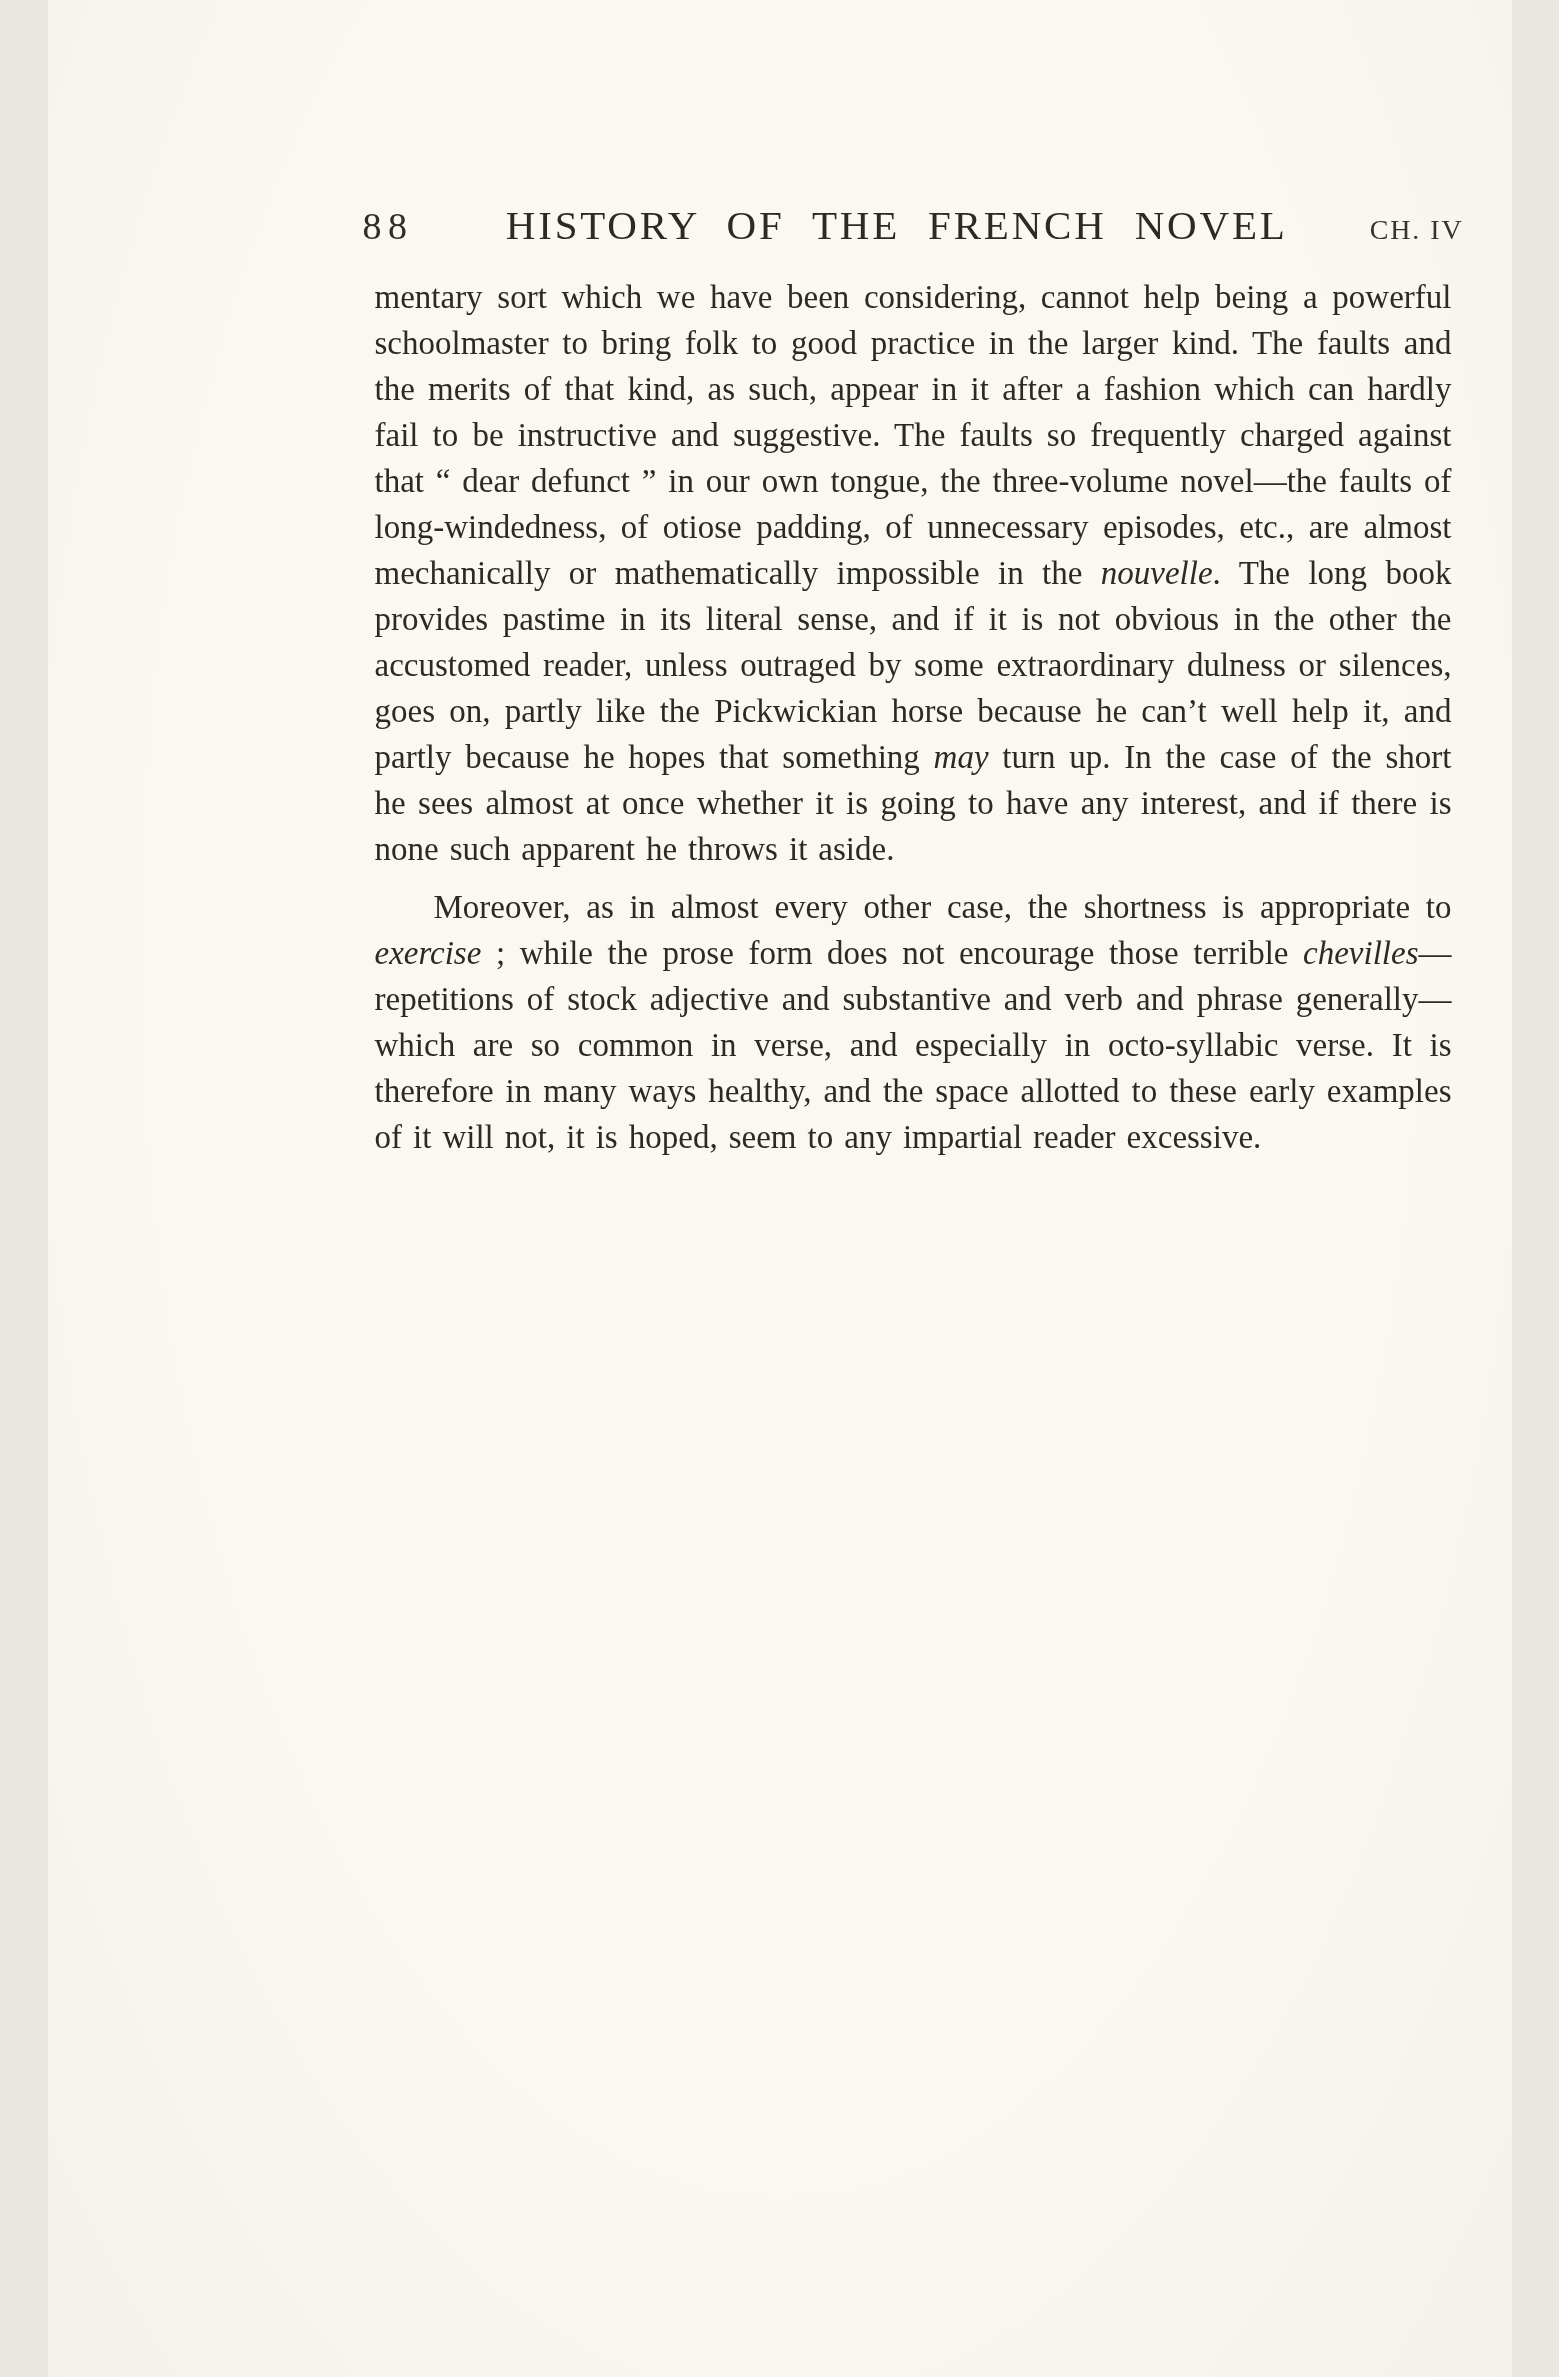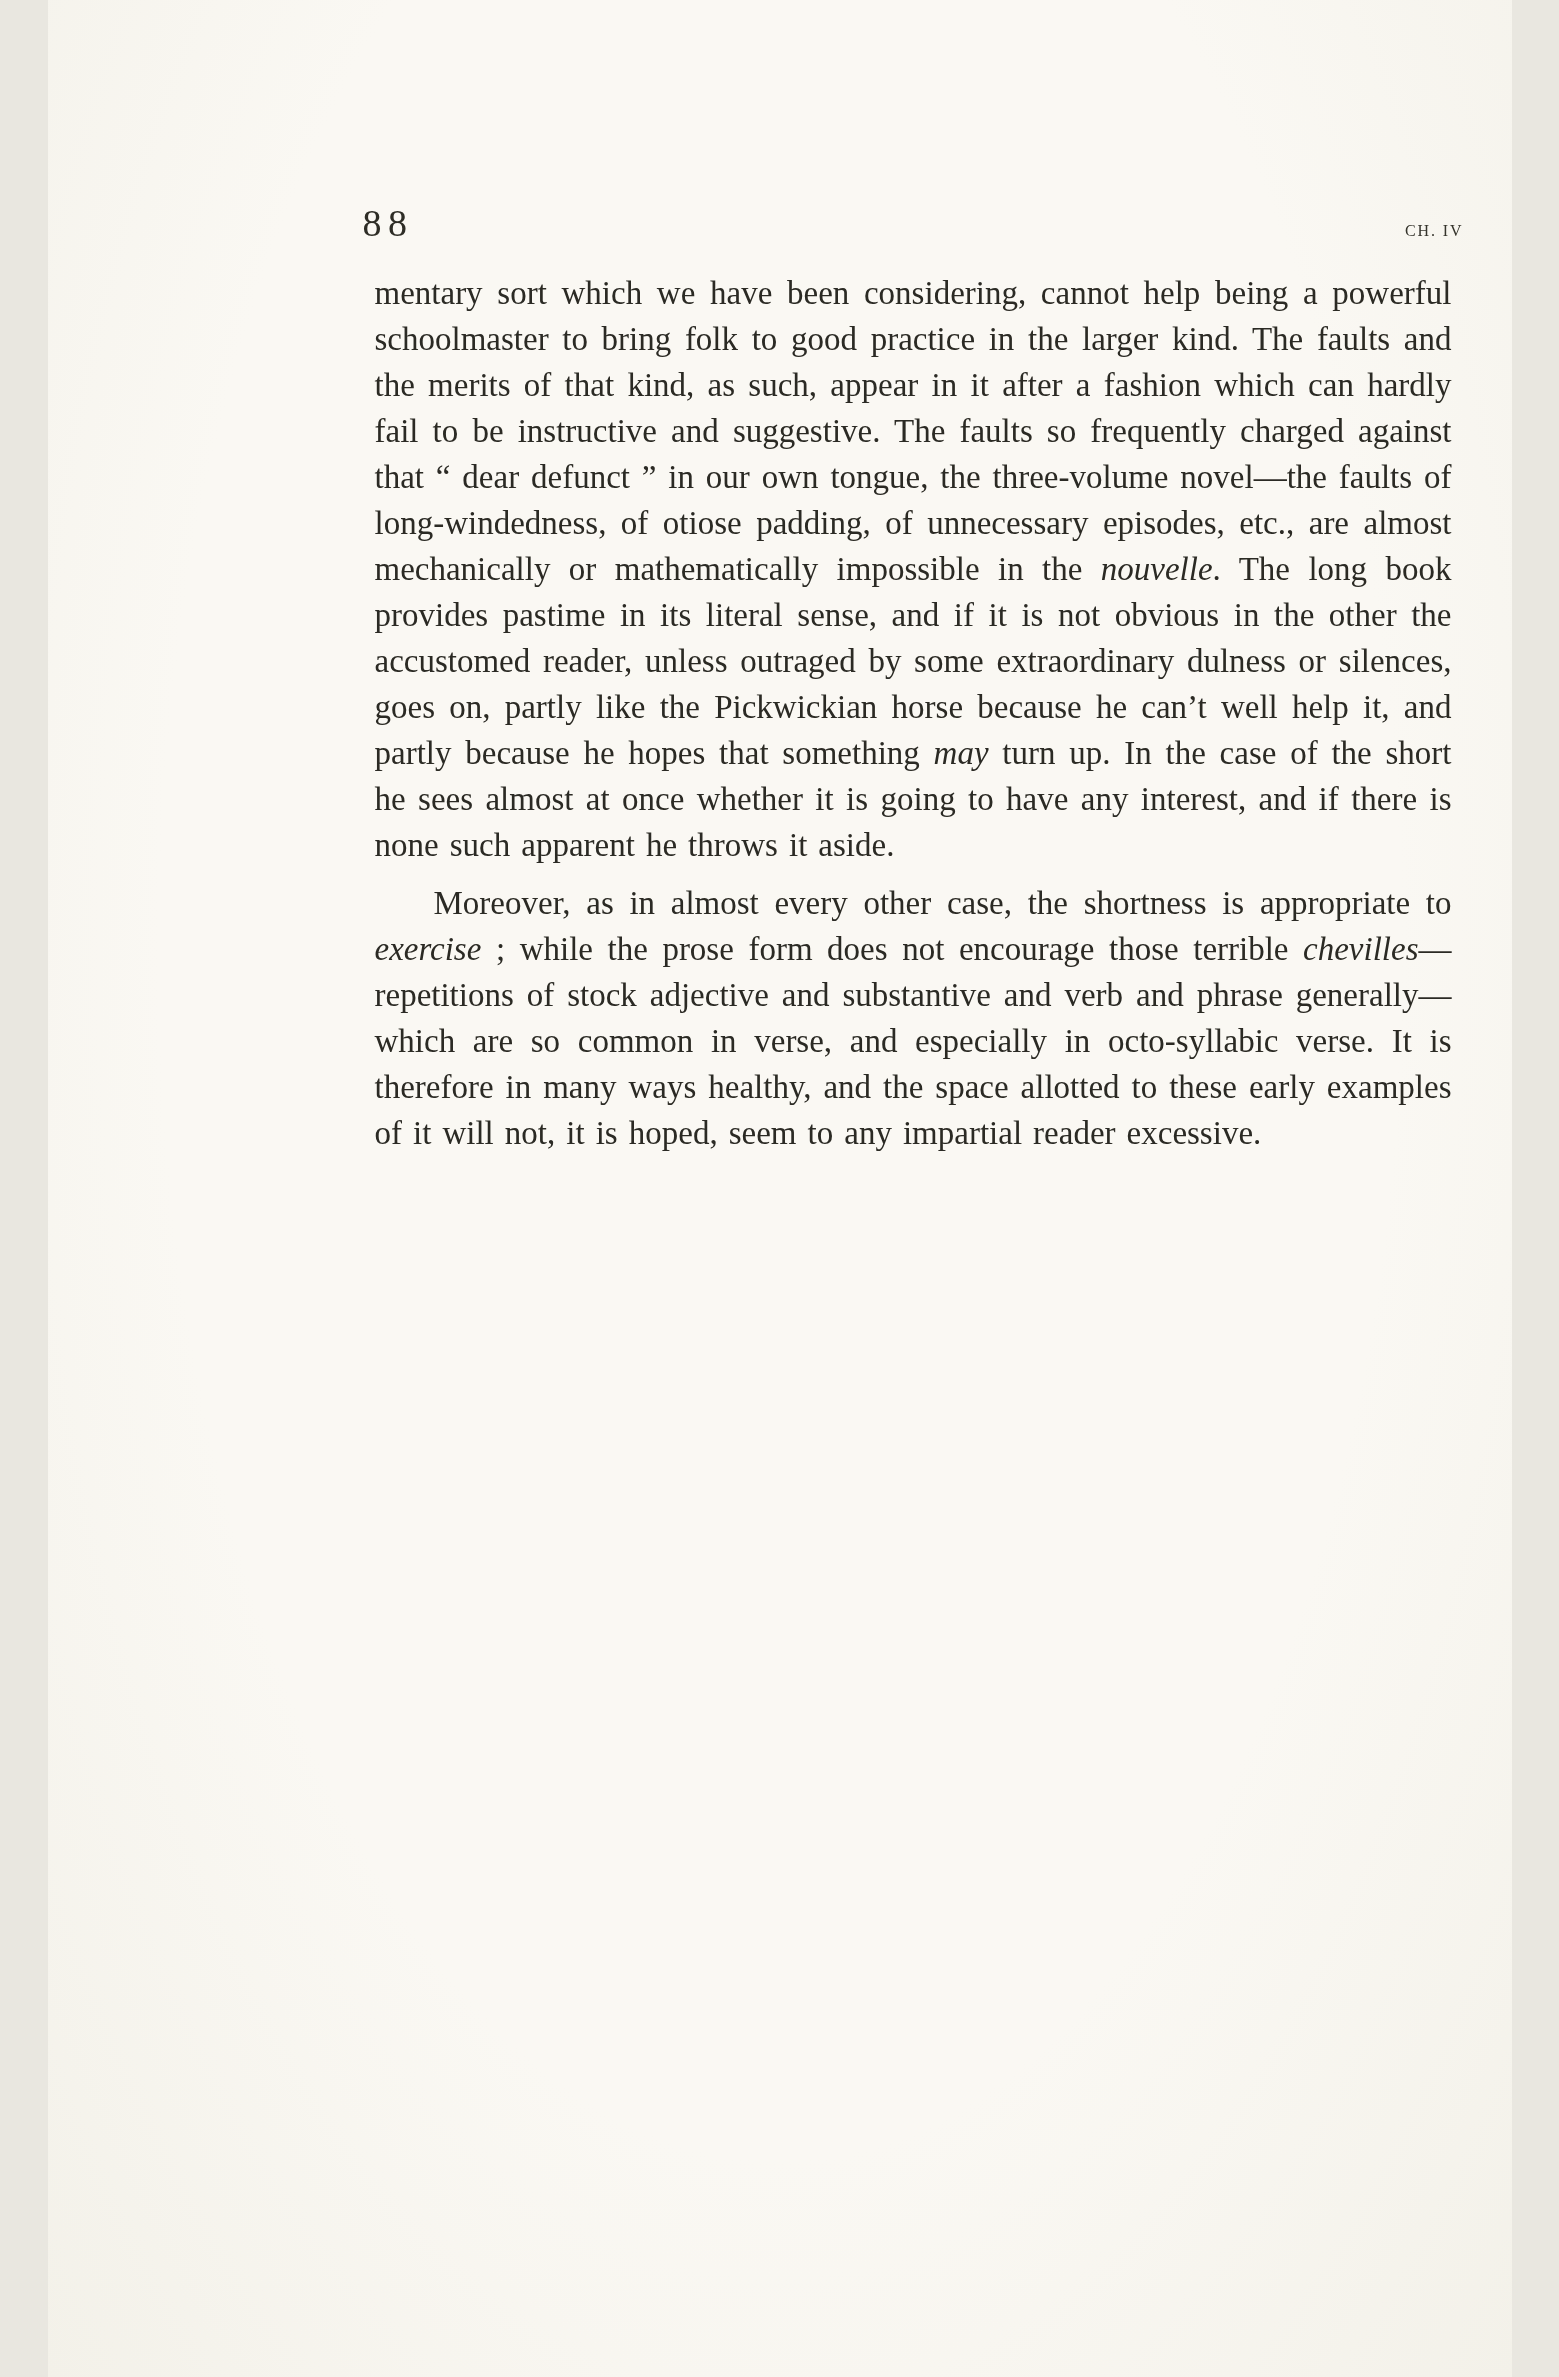--- a/index.html
+++ b/index.html
@@ -37,21 +37,21 @@
     color: #2e2d26;
   }
   .running-title {
     font-size: 41px;
     letter-spacing: 2.8px;
     word-spacing: 15px;
     color: #2b2a24;
     margin-left: 36px;
   }
   .chapter-ref {
-    font-size: 16px;
+    font-size: 28px;
     letter-spacing: 1.9px;
     color: #35342c;
     margin-left: 26px;
   }
   .page-body {
     font-size: 33px;
     line-height: 46px;
     text-align: justify;
     word-spacing: 2.8px;
     color: #2b2a24;
@@ -68,20 +68,21 @@
   }
 </style>
 </head>
 <body>
 
 <div class="page">
   <div class="text-column">
 
     <header class="page-header">
       <span class="page-number">88</span>
+      <span class="running-title">HISTORY OF THE FRENCH NOVEL</span>
       <span class="chapter-ref">CH. IV</span>
     </header>
 
     <main class="page-body">
 
       <p class="para"><span>mentary sort which we have been considering, cannot help being a powerful schoolmaster to bring folk to good practice in the larger kind.  The faults and the merits of that kind, as such, appear in it after a fashion which can hardly fail to be instructive and suggestive.  The faults so frequently charged against that “ dear defunct ” in our own tongue, the three-volume novel—the faults of long-windedness, of otiose padding, of unnecessary episodes, etc., are almost mechanically or mathematically impossible in the </span><span class="it">nouvelle</span><span>.  The long book provides pastime in its literal sense, and if it is not obvious in the other the accustomed reader, unless outraged by some extraordinary dulness or silences, goes on, partly like the Pickwickian horse because he can’t well help it, and partly because he hopes that something </span><span class="it">may</span><span> turn up.  In the case of the short he sees almost at once whether it is going to have any interest, and if there is none such apparent he throws it aside.</span></p>
 
       <p class="para indent"><span>Moreover, as in almost every other case, the shortness is appropriate to </span><span class="it">exercise</span><span> ;  while the prose form does not encourage those terrible </span><span class="it">chevilles</span><span>—repetitions of stock adjective and substantive and verb and phrase generally—which are so common in verse, and especially in octo-syllabic verse.  It is therefore in many ways healthy, and the space allotted to these early examples of it will not, it is hoped, seem to any impartial reader excessive.</span></p>
 
     </main>

